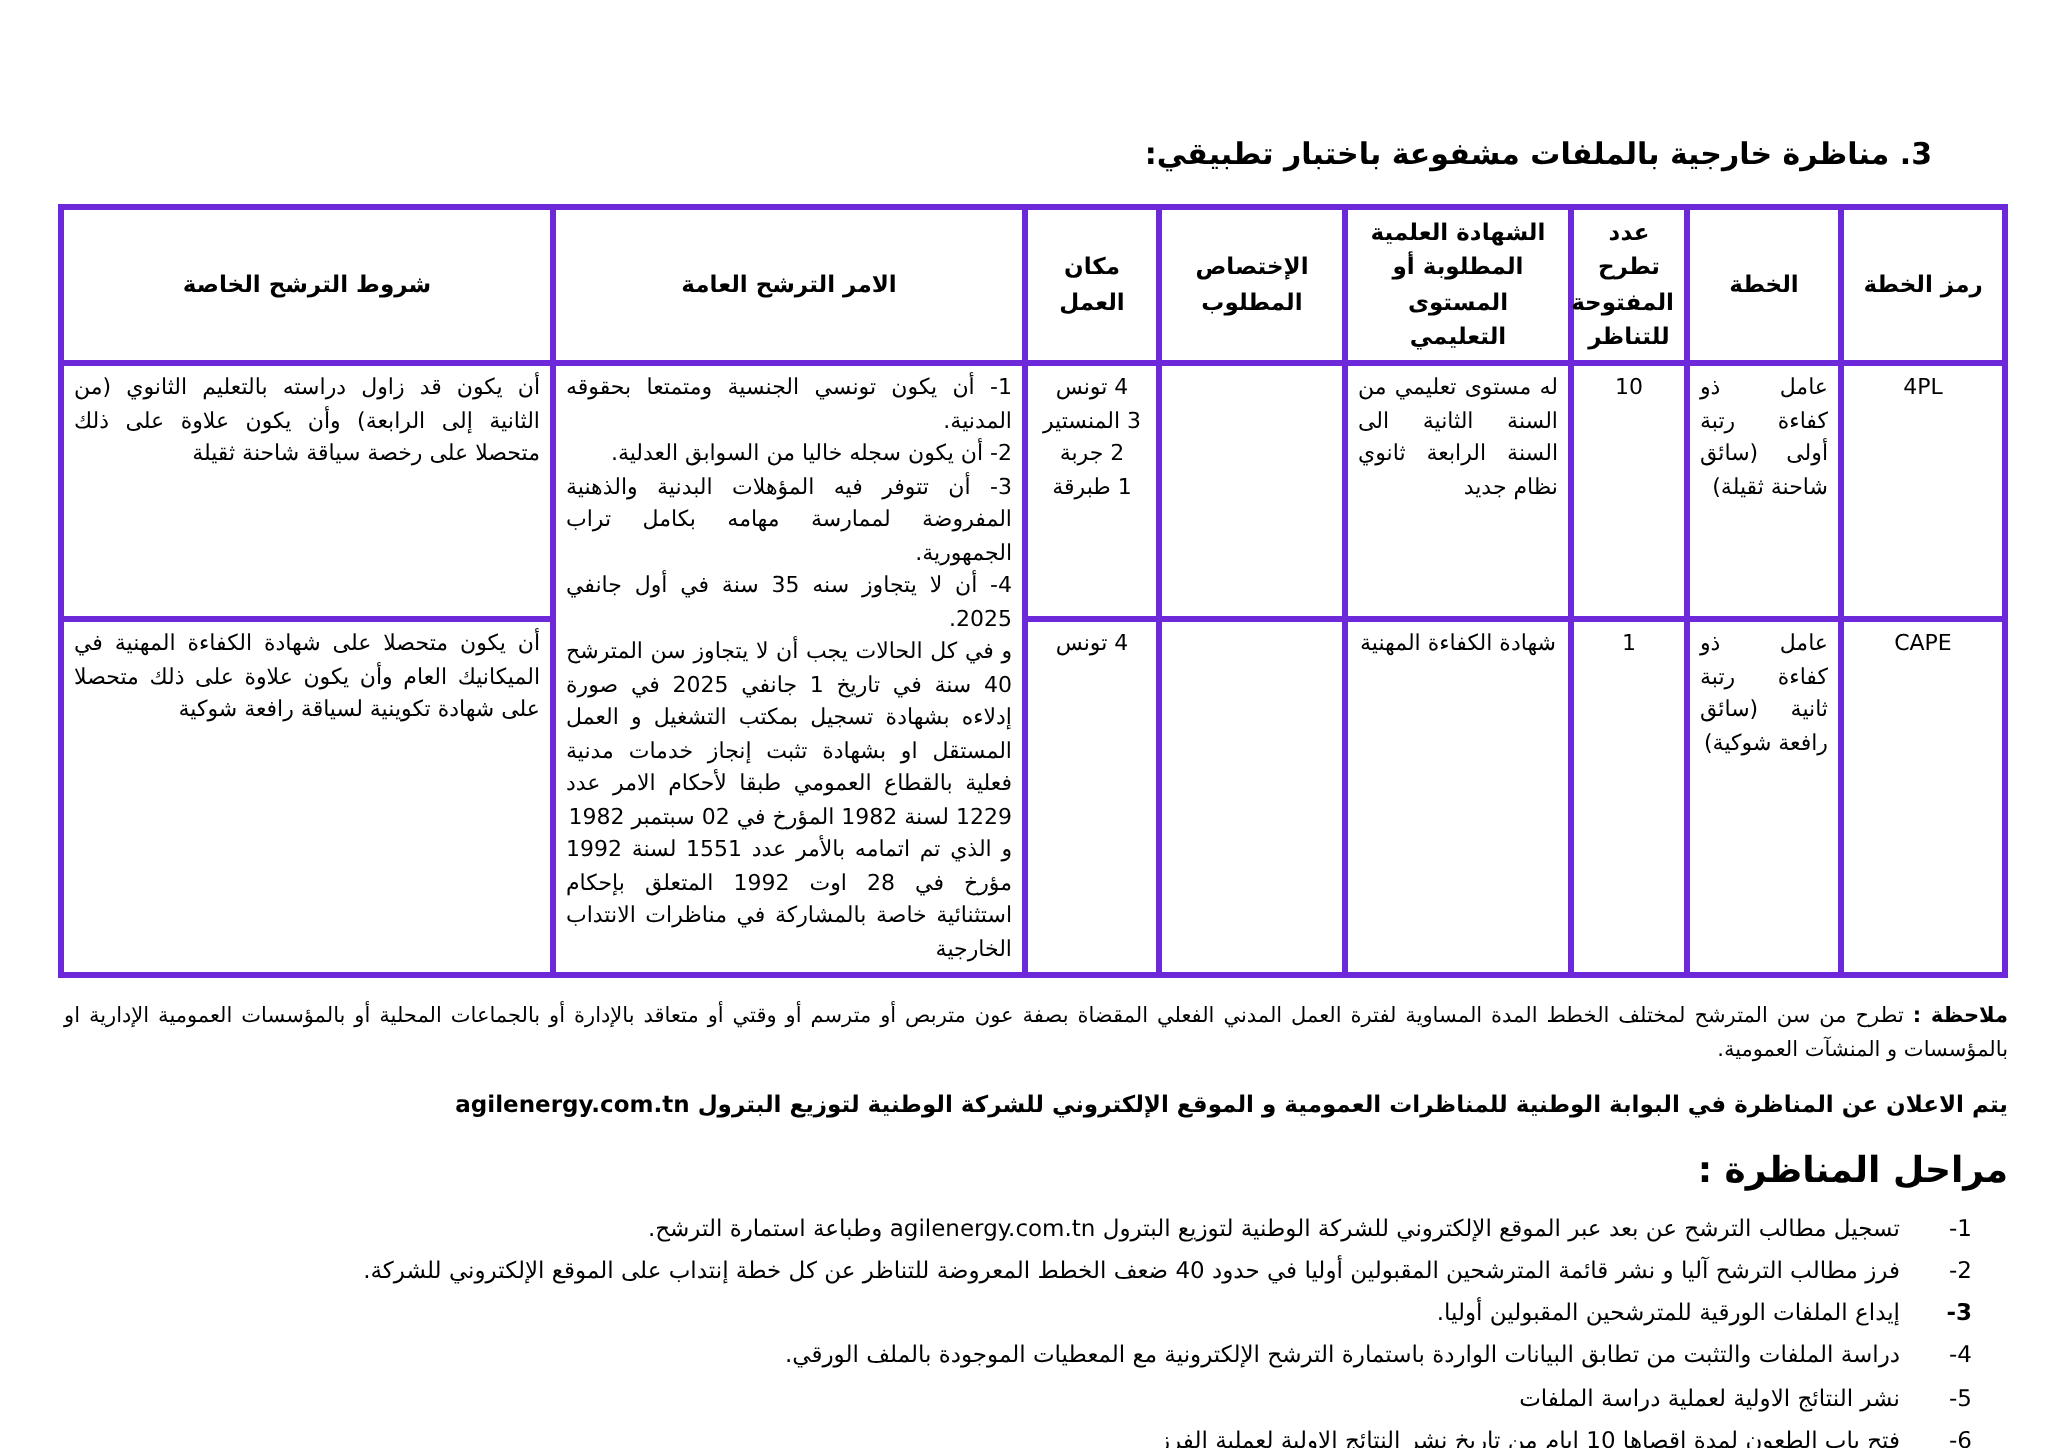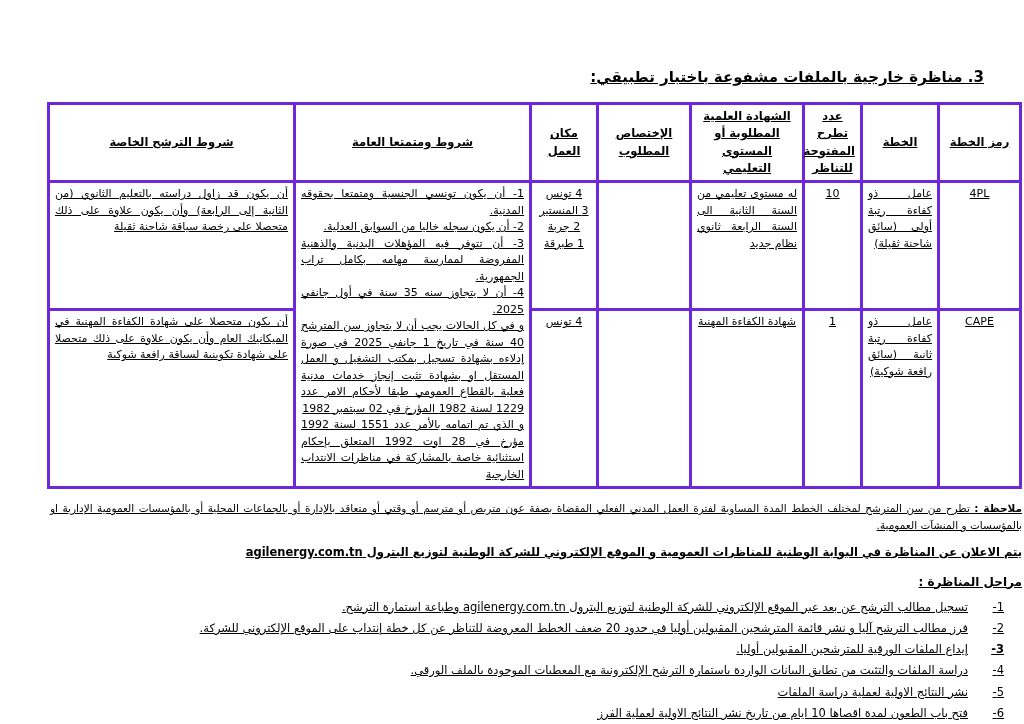--- a/index.html
+++ b/index.html
@@ -5,23 +5,22 @@
   * { box-sizing: border-box; }
   html, body { margin: 0; padding: 0; background: #ffffff; }
   body {
     width: 1024px; height: 724px;
     font-family: "DejaVu Sans", sans-serif;
     color: #000;
     overflow: hidden;
   }
   .page {
     width: 888px; height: 724px;
-    padding: 68px 2px 10px 16px;
+    padding: 68px 20px 10px 16px;
     direction: rtl;
-    text-decoration: underline;
   }
   .doc-title {
     font-weight: bold;
     font-size: 15px;
     padding-right: 38px;
     margin: 0 0 16px 0;
   }
   table.main-table {
     width: 972px;
     border-collapse: collapse;
@@ -59,21 +58,21 @@
     margin: 11px 0 0 0;
   }
   .note-label { font-weight: bold; margin-top: 16px; }
   .announce-par {
     width: 972px;
     font-size: 11.5px;
     font-weight: bold;
     margin: 11px 0 0 0;
   }
   .stages-heading {
-    font-size: 12px;
+    font-size: 18px;
     font-weight: bold;
     margin: 16px 0 10px 0;
   }
   .stages-list { padding-right: 18px; }
   .stage-item {
     font-size: 11.5px;
     line-height: 1.5;
     margin-bottom: 4px;
     display: flex;
     flex-direction: row;
@@ -104,21 +103,21 @@
       <col style="width:246px">
     </colgroup>
     <thead>
       <tr>
         <th>رمز الخطة</th>
         <th>الخطة</th>
         <th>عدد تطرح المفتوحة للتناظر</th>
         <th>الشهادة العلمية المطلوبة أو المستوى التعليمي</th>
         <th>الإختصاص المطلوب</th>
         <th>مكان العمل</th>
-        <th>شروط ومتمتعا العامة</th>
+        <th>الامر الترشح العامة</th>
         <th>شروط الترشح الخاصة</th>
       </tr>
     </thead>
     <tbody>
       <tr class="row-first">
         <td class="cell-center">4PL</td>
         <td class="cell-justify">عامل ذو كفاءة رتبة أولى (سائق شاحنة ثقيلة)</td>
         <td class="cell-center vm">10</td>
         <td class="cell-justify">له مستوى تعليمي من السنة الثانية الى السنة الرابعة ثانوي نظام جديد</td>
         <td></td>
@@ -152,21 +151,21 @@
 
   <h3 class="stages-heading">مراحل المناظرة :</h3>
 
   <div class="stages-list">
     <div class="stage-item">
       <span class="stage-num">1-</span>
       <span class="stage-text">تسجيل مطالب الترشح عن بعد عبر الموقع الإلكتروني للشركة الوطنية لتوزيع البترول agilenergy.com.tn وطباعة استمارة الترشح.</span>
     </div>
     <div class="stage-item">
       <span class="stage-num">2-</span>
-      <span class="stage-text">فرز مطالب الترشح آليا و نشر قائمة المترشحين المقبولين أوليا في حدود 20 ضعف الخطط المعروضة للتناظر عن كل خطة إنتداب على الموقع الإلكتروني للشركة.</span>
+      <span class="stage-text">فرز مطالب الترشح آليا و نشر قائمة المترشحين المقبولين أوليا في حدود 40 ضعف الخطط المعروضة للتناظر عن كل خطة إنتداب على الموقع الإلكتروني للشركة.</span>
     </div>
     <div class="stage-item">
       <span class="stage-num bold">3-</span>
       <span class="stage-text">إيداع الملفات الورقية للمترشحين المقبولين أوليا.</span>
     </div>
     <div class="stage-item">
       <span class="stage-num">4-</span>
       <span class="stage-text">دراسة الملفات والتثبت من تطابق البيانات الواردة باستمارة الترشح الإلكترونية مع المعطيات الموجودة بالملف الورقي.</span>
     </div>
     <div class="stage-item">

